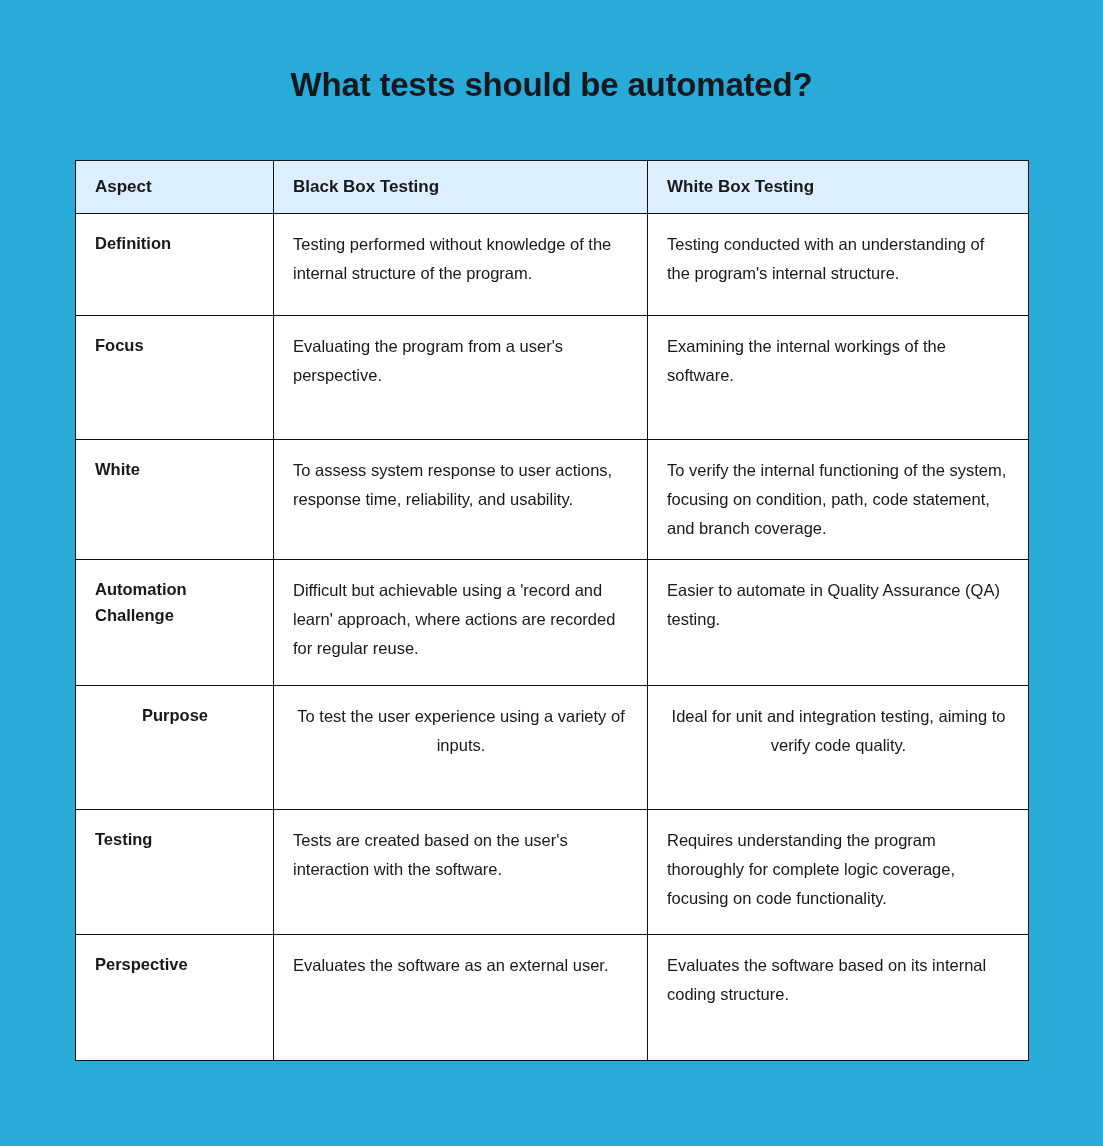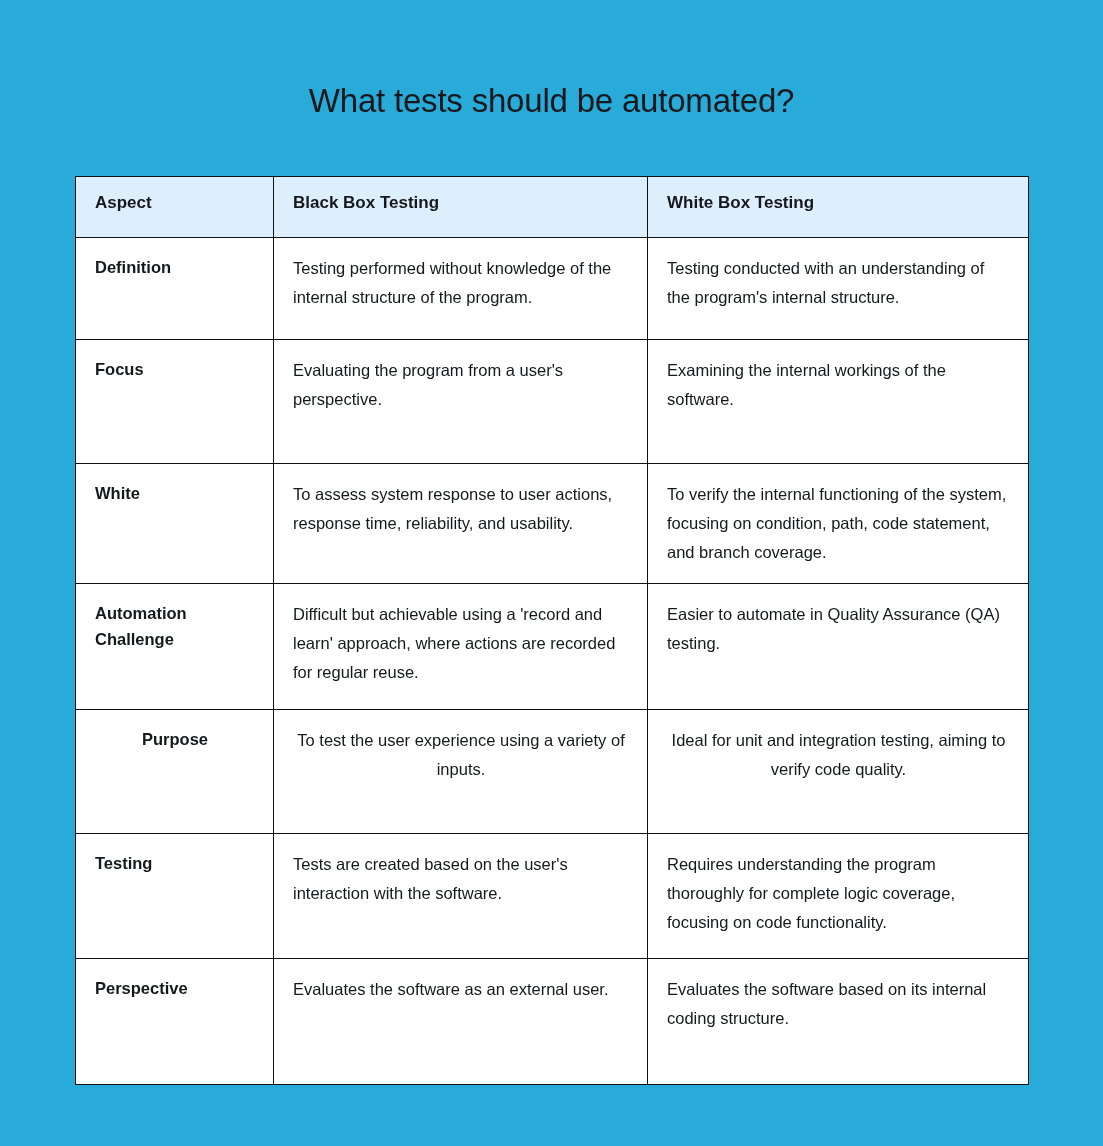--- a/index.html
+++ b/index.html
@@ -15,25 +15,25 @@
   }
   .page {
     position: relative;
     width: 1103px;
     height: 1146px;
     box-sizing: border-box;
   }
   .title {
     text-align: center;
     font-size: 33px;
-    font-weight: normal;
+    font-weight: bold;
     color: #16181d;
     letter-spacing: -0.2px;
     padding-top: 66px;
-    margin: 16px;
+    margin: 0;
   }
   .table-wrap {
     position: absolute;
     left: 75px;
     top: 160px;
     width: 953px;
   }
   table.compare {
     border-collapse: collapse;
     width: 953px;
@@ -52,21 +52,21 @@
     line-height: 29px;
     color: #16181d;
     text-align: left;
     box-sizing: border-box;
   }
   table.compare thead th {
     background: #ddeefc;
     font-weight: bold;
     font-size: 17px;
     padding-top: 14px;
-    padding-bottom: 22px;
+    padding-bottom: 14px;
     line-height: 24px;
   }
   table.compare tbody td.aspect {
     font-weight: bold;
     line-height: 26px;
   }
   tr.r-definition td { height: 102px; border-radius: 30px; }
   tr.r-focus td { height: 124px; }
   tr.r-goals td { height: 97px; }
   tr.r-automation td { height: 126px; }

